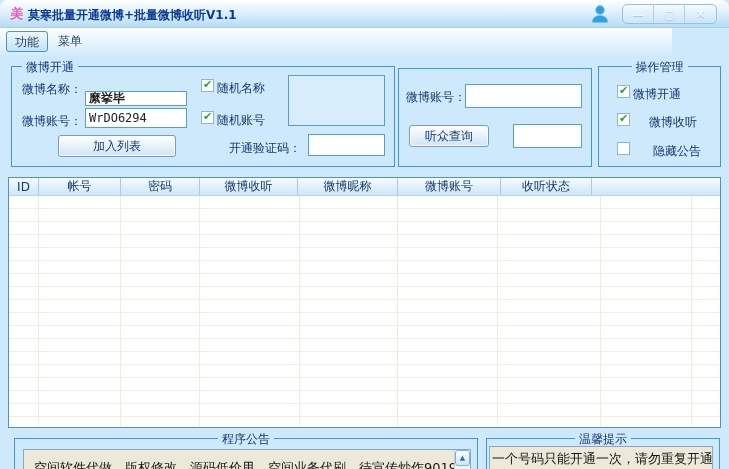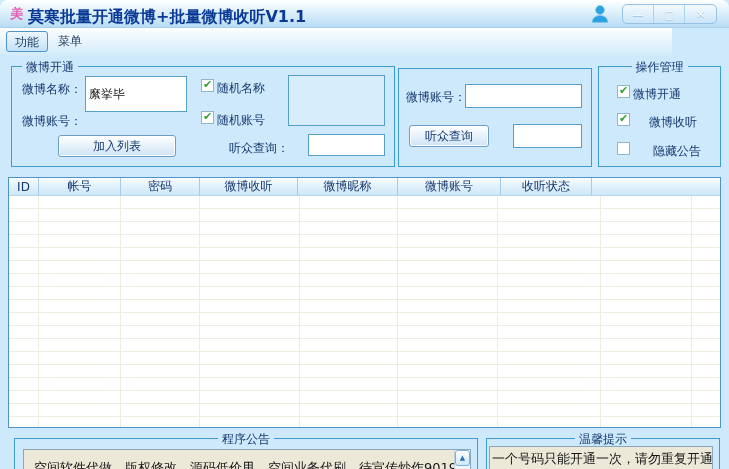--- a/index.html
+++ b/index.html
@@ -18,21 +18,21 @@
     border-radius:8px 8px 0 0;
     border-bottom:1px solid #a7d0ec;
   }
   .app-icon {
     position:absolute; left:9px; top:6px; width:16px; height:16px;
     color:#e75bb4; font-weight:bold; font-size:13px; line-height:16px; text-align:center;
     transform:skewX(-6deg);
   }
   .win-title {
     position:absolute; left:28px; top:7px;
-    font-weight:bold; font-size:16px; color:#0a3a96; white-space:nowrap;
+    font-weight:bold; font-size:12px; color:#0a3a96; white-space:nowrap;
   }
   .user-badge { position:absolute; left:590px; top:4px; width:20px; height:20px; }
   .winbtns {
     position:absolute; right:12px; top:4px; height:20px; display:flex;
     background:linear-gradient(180deg,#f4fafe,#cbe5f8);
     border:1px solid #96c3e5; border-radius:5px; overflow:hidden;
   }
   .winbtn {
     width:31px; display:flex; align-items:center; justify-content:center;
     color:#fdfeff; text-shadow:0 1px 1px #86b6dc; font-size:11px;
@@ -159,33 +159,34 @@
   </div>
 
   <div class="tabbar">
     <div class="tab active">功能</div>
     <div class="tab plain">菜单</div>
   </div>
 
   <div class="group" style="left:11px;top:66px;width:384px;height:101px;">
     <span class="legend" style="left:10px;">微博开通</span>
     <span class="lbl" style="left:10px;top:14px;">微博名称：</span>
-    <input class="tb" style="left: 73px; top: 9px; width: 102px; height: 36px;" value="縻挙毕">
+    <input class="tb" style="left: 73px; top: 24px; width: 102px; height: 15px; font-weight: bold;" value="縻挙毕">
     <span class="cb" style="left:189px;top:12px;">
       <span class="mark">✔</span>
     </span>
     <span class="lbl" style="left:205px;top:13px;">随机名称</span>
     <div class="captcha-box" style="left:276px;top:8px;"></div>
     <span class="lbl" style="left:10px;top:46px;">微博账号：</span>
+    <input class="tb" style="left: 73px; top: 41px; width: 102px; height: 20px;" value="WrDO6294">
     <span class="cb" style="left:189px;top:44px;">
       <span class="mark">✔</span>
     </span>
     <span class="lbl" style="left:205px;top:45px;">随机账号</span>
     <div class="btn" style="left:46px;top:68px;width:118px;height:22px;">加入列表</div>
-    <span class="lbl" style="left:217px;top:73px;">听众查询：</span>
+    <span class="lbl" style="left:217px;top:73px;">开通验证码：</span>
     <input class="tb" style="left: 296px; top: 67px; width: 77px; height: 22px;" value="">
   </div>
 
   <div class="group" style="left:398px;top:68px;width:194px;height:99px;">
     <span class="lbl" style="left:7px;top:20px;">微博账号：</span>
     <input class="tb" style="left: 66px; top: 15px; width: 117px; height: 24px;" value="">
     <div class="btn" style="left:10px;top:56px;width:80px;height:22px;">听众查询</div>
     <input class="tb" style="left: 114px; top: 55px; width: 69px; height: 24px;" value="">
   </div>
 

